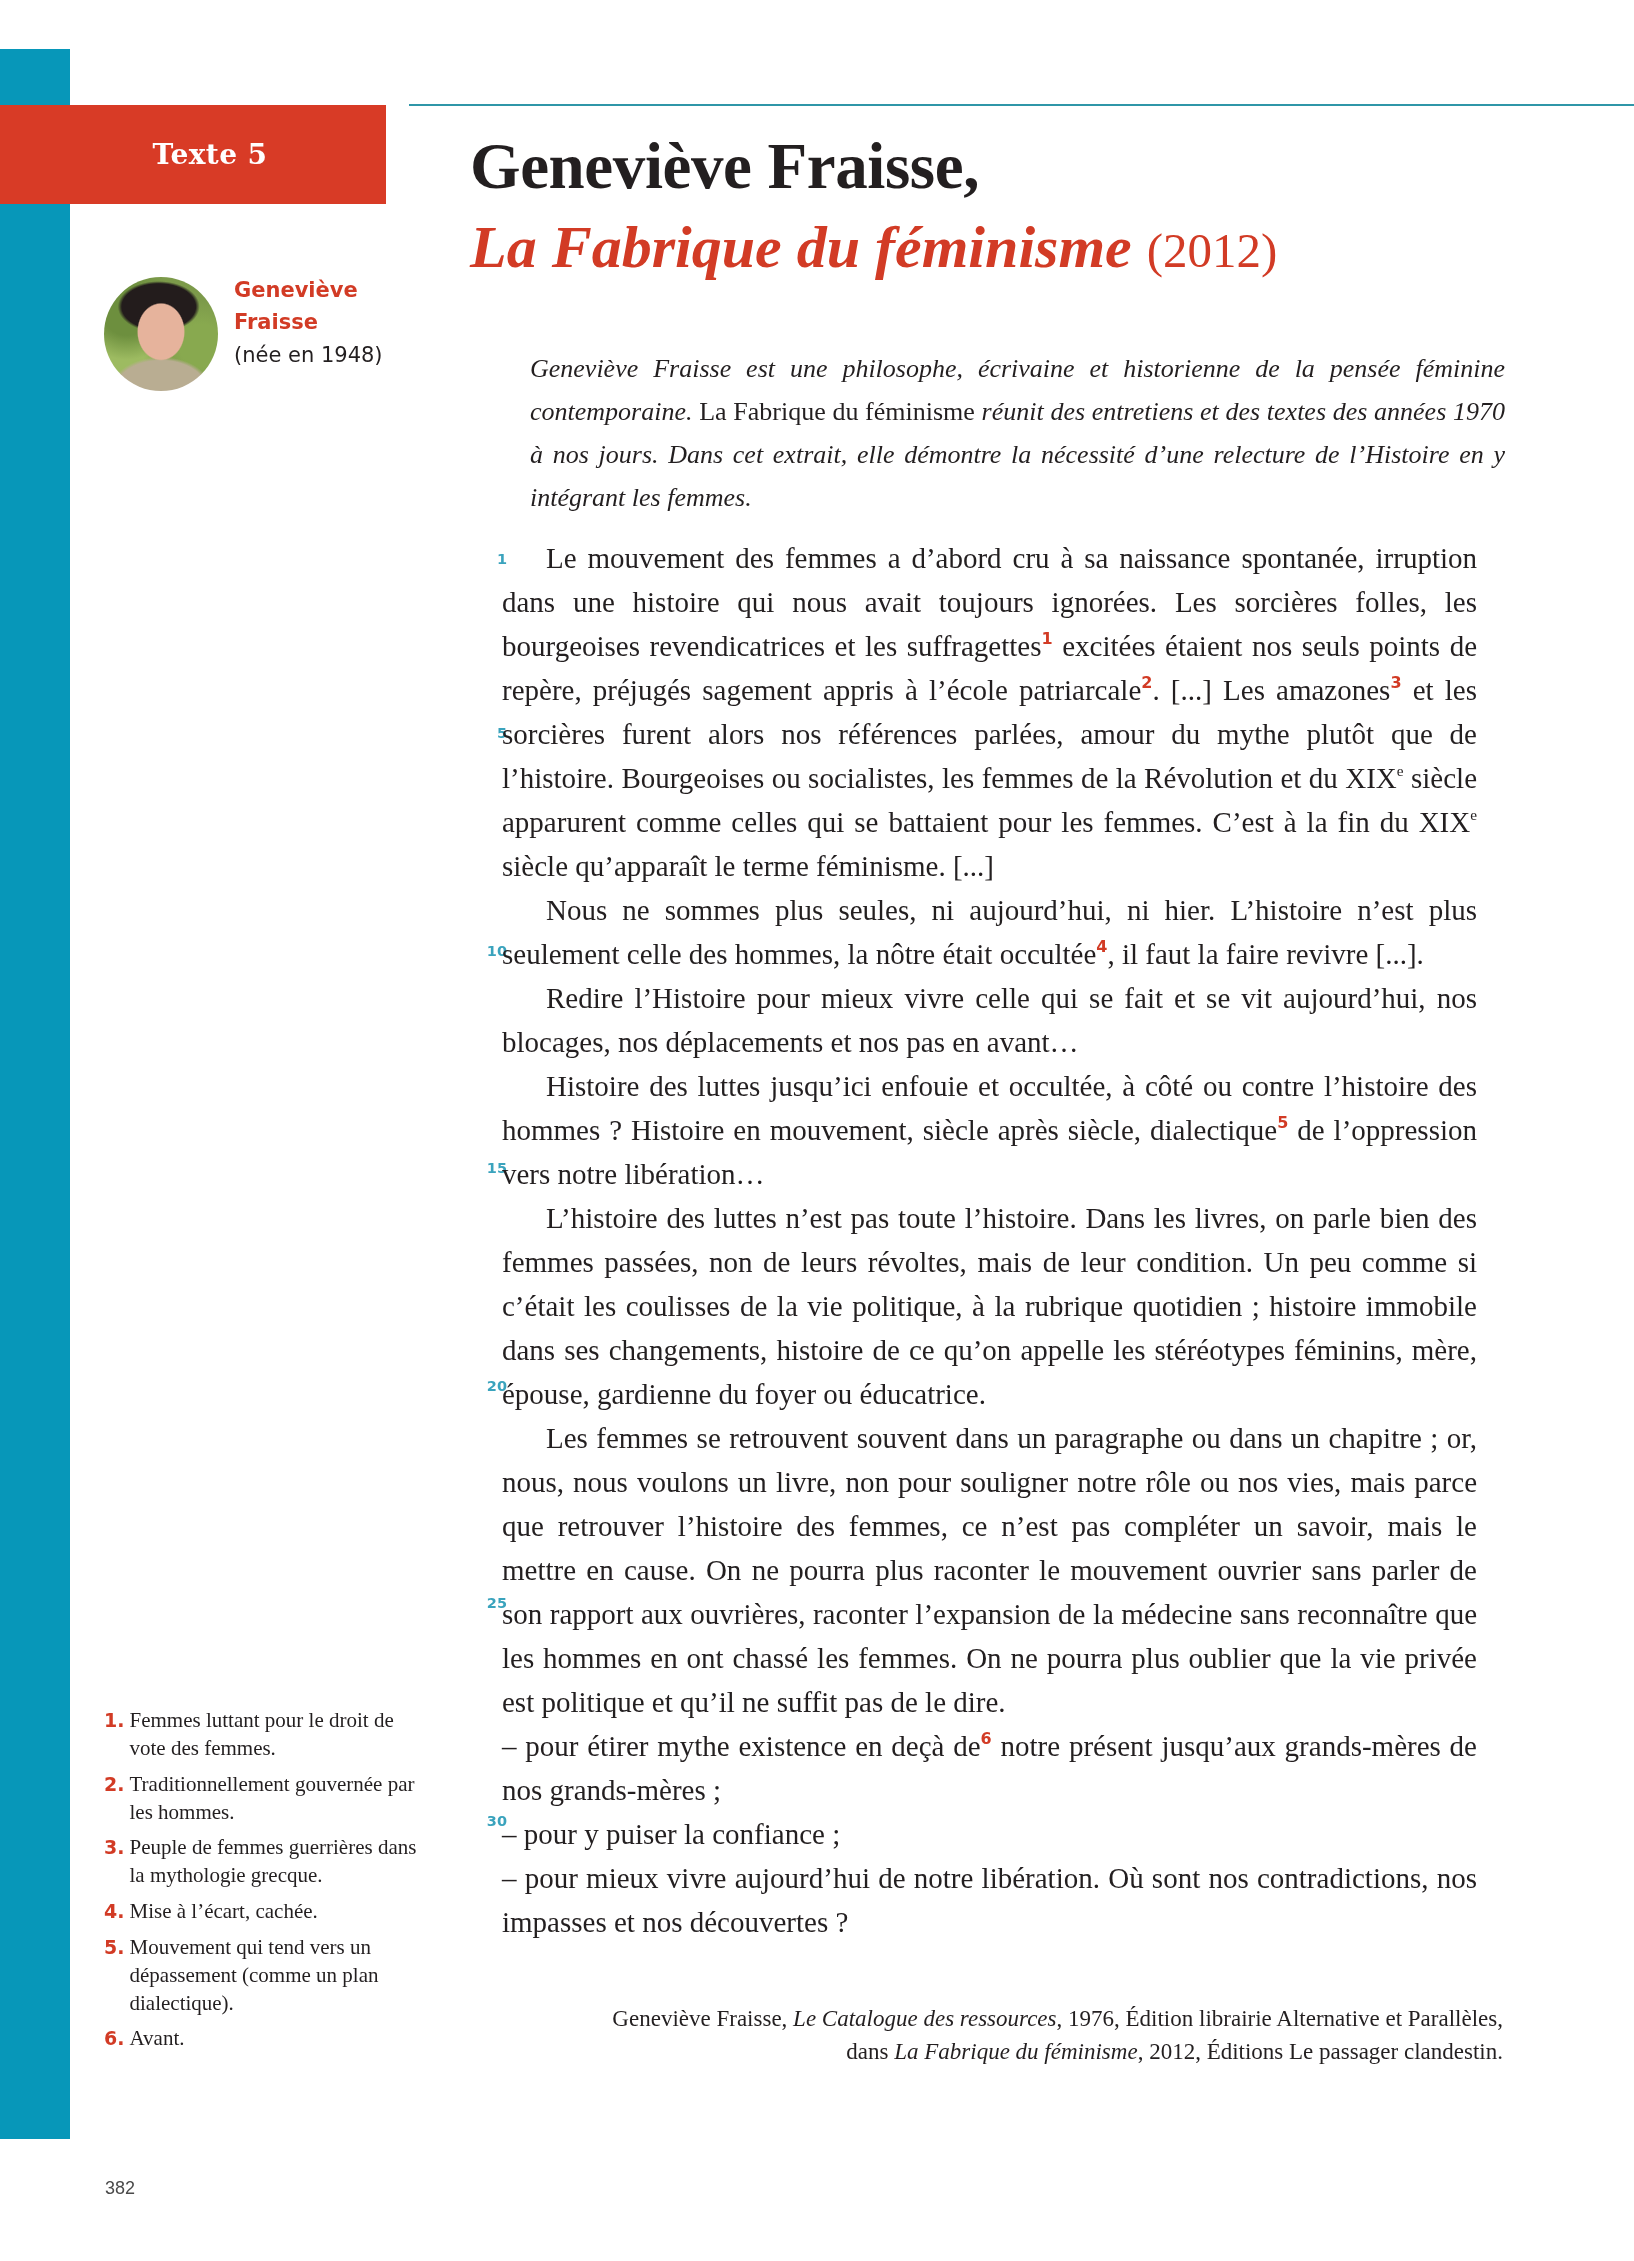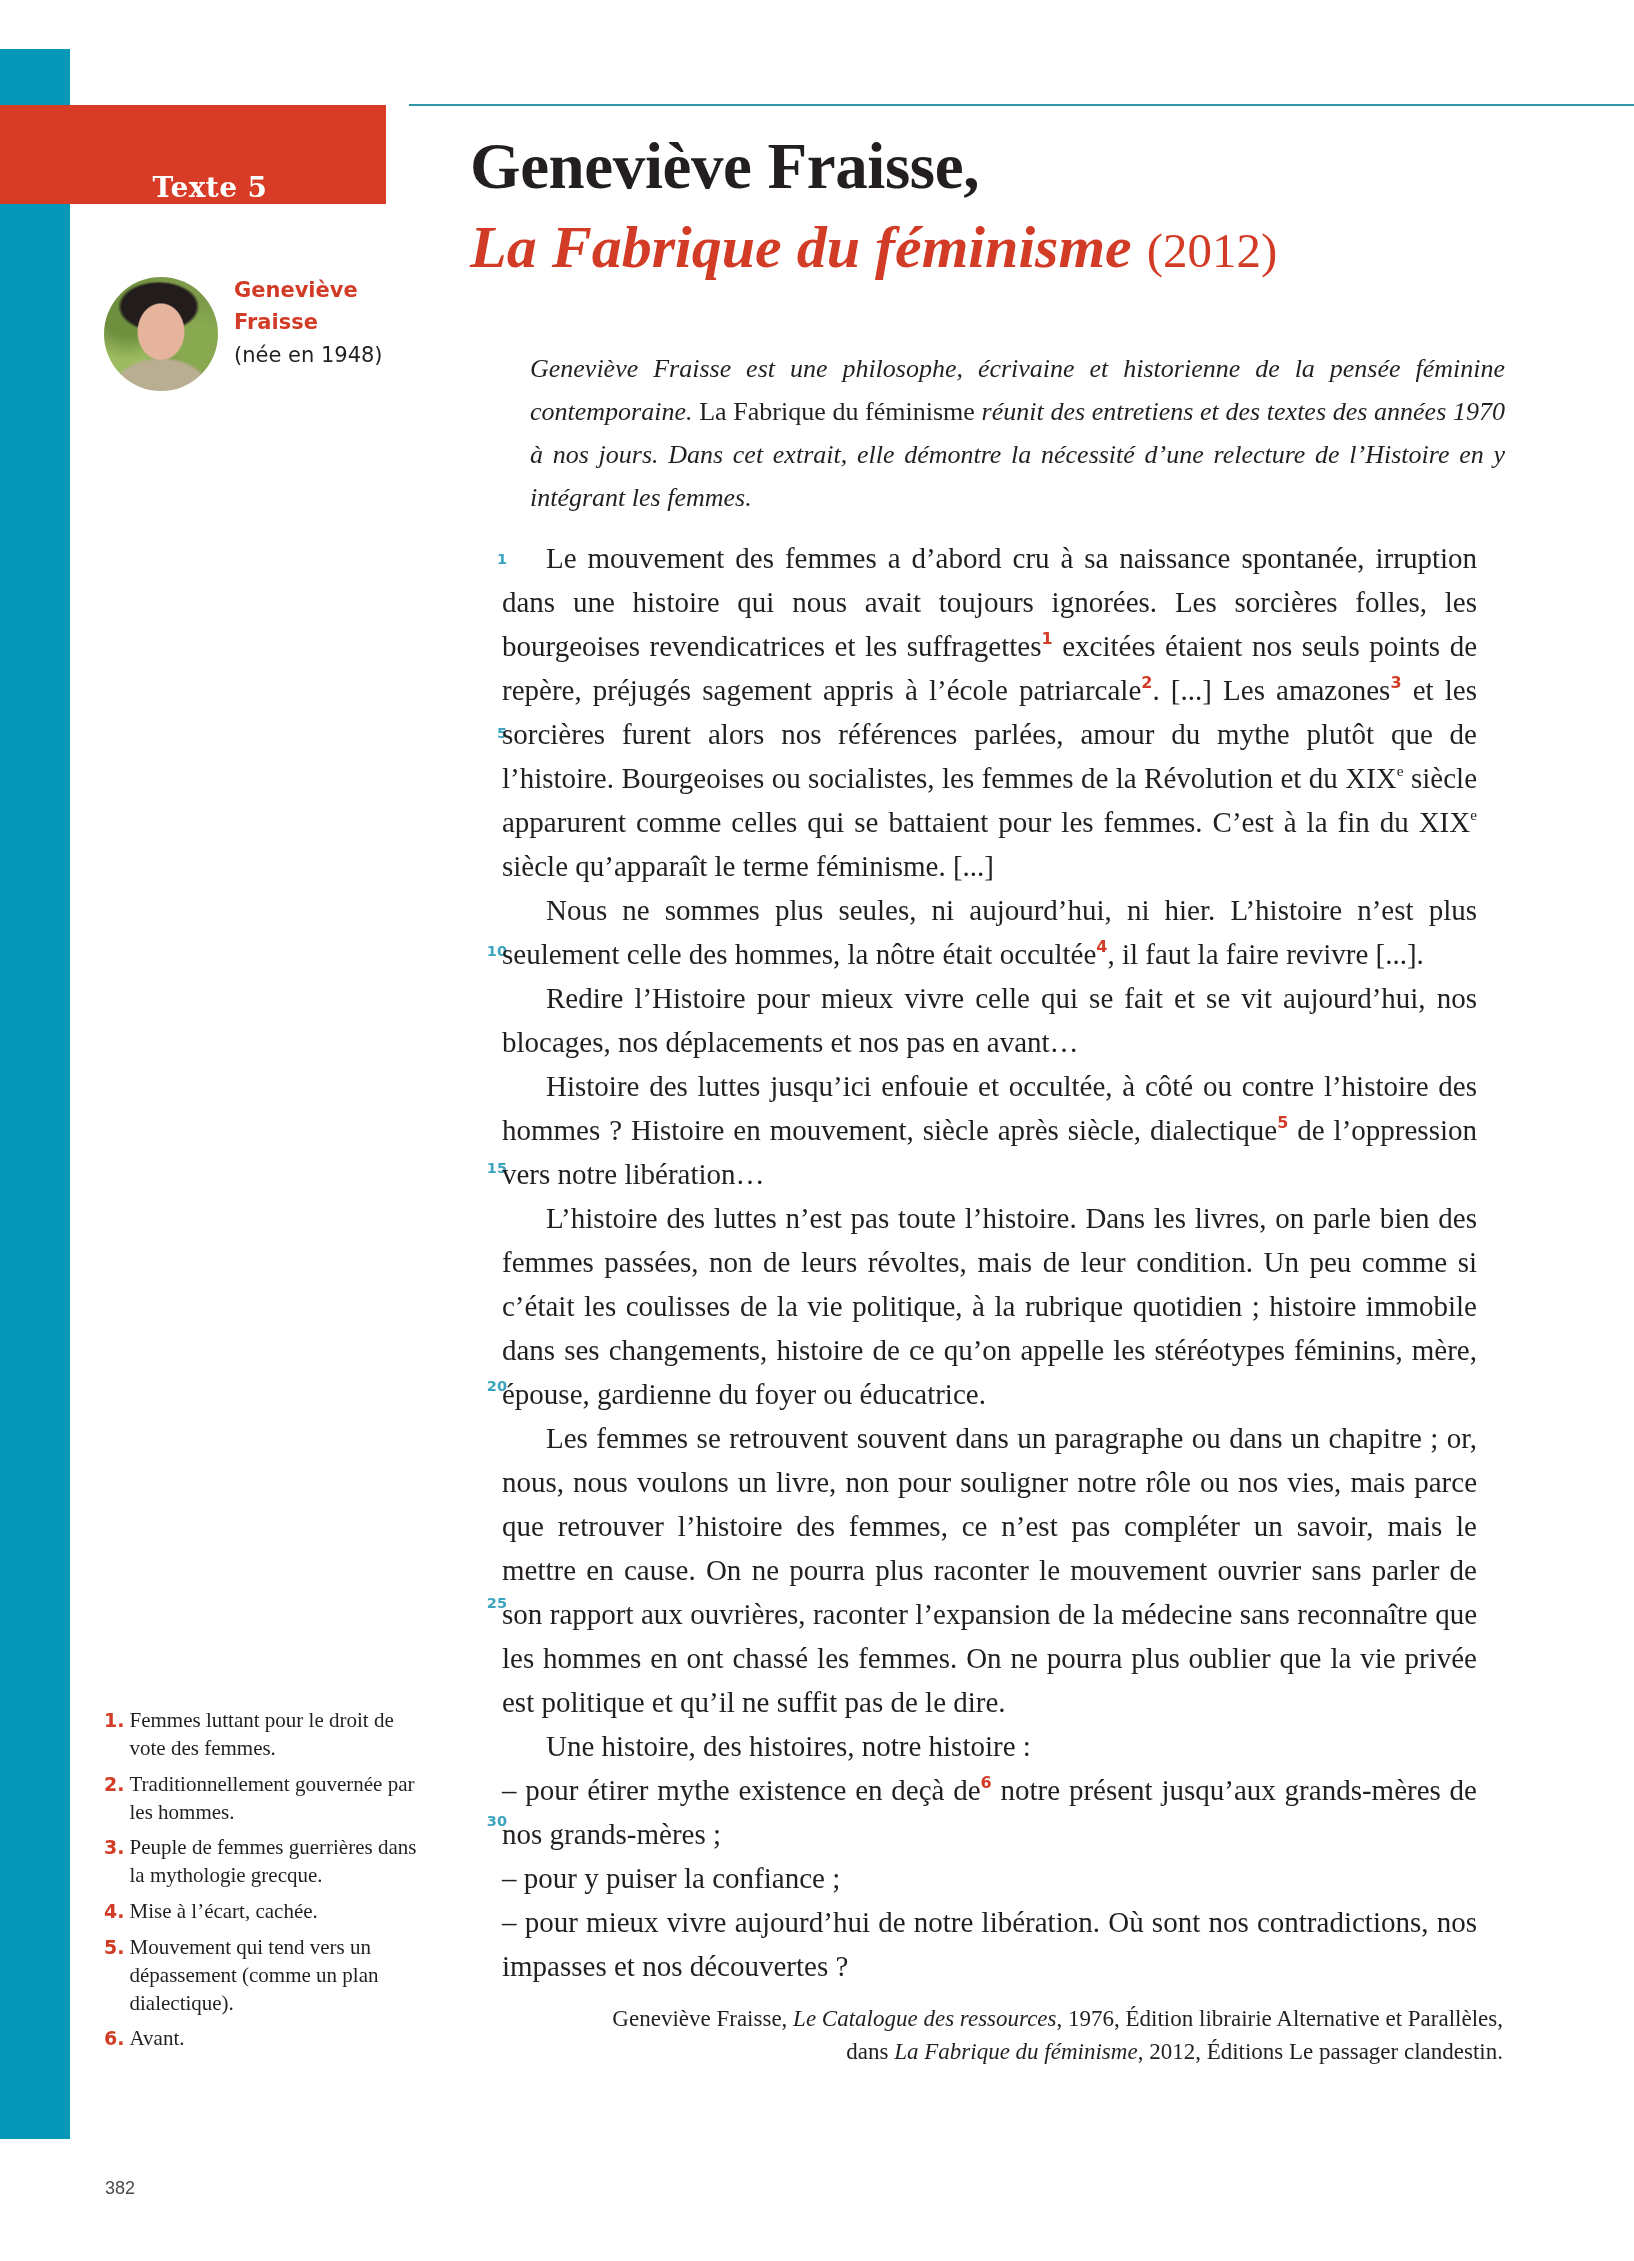--- a/index.html
+++ b/index.html
@@ -4,21 +4,21 @@
 <style>
   html, body { margin: 0; padding: 0; }
   body {
     width: 1635px; height: 2261px; position: relative; background: #ffffff;
     font-family: "Liberation Serif", "DejaVu Serif", serif; color: #231f20;
     overflow: hidden;
   }
   .teal-bar { position: absolute; left: 0; top: 49px; width: 70px; height: 2090px; background: #0797b9; }
   .label-box {
     position: absolute; left: 0; top: 105px; width: 386px; height: 99px; background: #d83b26;
-    display: flex; align-items: flex-end; justify-content: center;
+    display: flex; align-items: center; justify-content: center;
   }
   .label-box span {
     color: #ffffff; font-family: "DejaVu Serif", serif; font-weight: bold; font-size: 28px;
     margin-left: 34px; letter-spacing: 0.4px;
   }
   .top-rule { position: absolute; left: 409px; top: 104px; right: 0; height: 1.7px; background: #2f96a8; }
 
   .author-photo {
     position: absolute; left: 104px; top: 277px; width: 114px; height: 114px; border-radius: 50%;
     overflow: hidden;
@@ -124,21 +124,20 @@
 <div class="line-num" style="top:1595px;">25</div>
 <div class="line-num" style="top:1813px;">30</div>
 
 <div class="body-text">
   <p><span>Le mouvement des femmes a d’abord cru à sa naissance spontanée, irrup­tion dans une histoire qui nous avait toujours ignorées. Les sorcières folles, les bourgeoises revendicatrices et les suffragettes</span><sup class="fn">1</sup><span> excitées étaient nos seuls points de repère, préjugés sagement appris à l’école patriarcale</span><sup class="fn">2</sup><span>. [...] Les amazones</span><sup class="fn">3</sup><span> et les sorcières furent alors nos références parlées, amour du mythe plutôt que de l’histoire. Bourgeoises ou socialistes, les femmes de la Révolution et du XIX</span><sup class="e">e</sup><span> siècle apparurent comme celles qui se battaient pour les femmes. C’est à la fin du XIX</span><sup class="e">e</sup><span> siècle qu’apparaît le terme féminisme. [...]</span></p>
   <p><span>Nous ne sommes plus seules, ni aujourd’hui, ni hier. L’histoire n’est plus seulement celle des hommes, la nôtre était occultée</span><sup class="fn">4</sup><span>, il faut la faire revivre [...].</span></p>
   <p>Redire l’Histoire pour mieux vivre celle qui se fait et se vit aujourd’hui, nos blocages, nos déplacements et nos pas en avant…</p>
   <p><span>Histoire des luttes jusqu’ici enfouie et occultée, à côté ou contre l’histoire des hommes ? Histoire en mouvement, siècle après siècle, dialectique</span><sup class="fn">5</sup><span> de l’op­pression vers notre libération…</span></p>
   <p>L’histoire des luttes n’est pas toute l’histoire. Dans les livres, on parle bien des femmes passées, non de leurs révoltes, mais de leur condition. Un peu comme si c’était les coulisses de la vie politique, à la rubrique quotidien ; histoire immo­bile dans ses changements, histoire de ce qu’on appelle les stéréotypes féminins, mère, épouse, gardienne du foyer ou éducatrice.</p>
   <p>Les femmes se retrouvent souvent dans un paragraphe ou dans un chapitre ; or, nous, nous voulons un livre, non pour souligner notre rôle ou nos vies, mais parce que retrouver l’histoire des femmes, ce n’est pas compléter un savoir, mais le mettre en cause. On ne pourra plus raconter le mouvement ouvrier sans parler de son rapport aux ouvrières, raconter l’expansion de la médecine sans recon­naître que les hommes en ont chassé les femmes. On ne pourra plus oublier que la vie privée est politique et qu’il ne suffit pas de le dire.</p>
-  <p>Une histoire, des histoires, notre histoire :</p>
   <p class="dash"><span>– pour étirer mythe existence en deçà de</span><sup class="fn">6</sup><span> notre présent jusqu’aux grands-mères de nos grands-mères ;</span></p>
   <p class="dash">– pour y puiser la confiance ;</p>
   <p class="dash">– pour mieux vivre aujourd’hui de notre libération. Où sont nos contradictions, nos impasses et nos découvertes ?</p>
 </div>
 
 <div class="source">
   <span>Geneviève Fraisse, </span><i>Le Catalogue des ressources</i><span>, 1976, Édition librairie Alternative et Parallèles, dans </span><i>La Fabrique du féminisme</i><span>, 2012, Éditions Le passager clandestin.</span>
 </div>
 
 <div class="footnotes">

